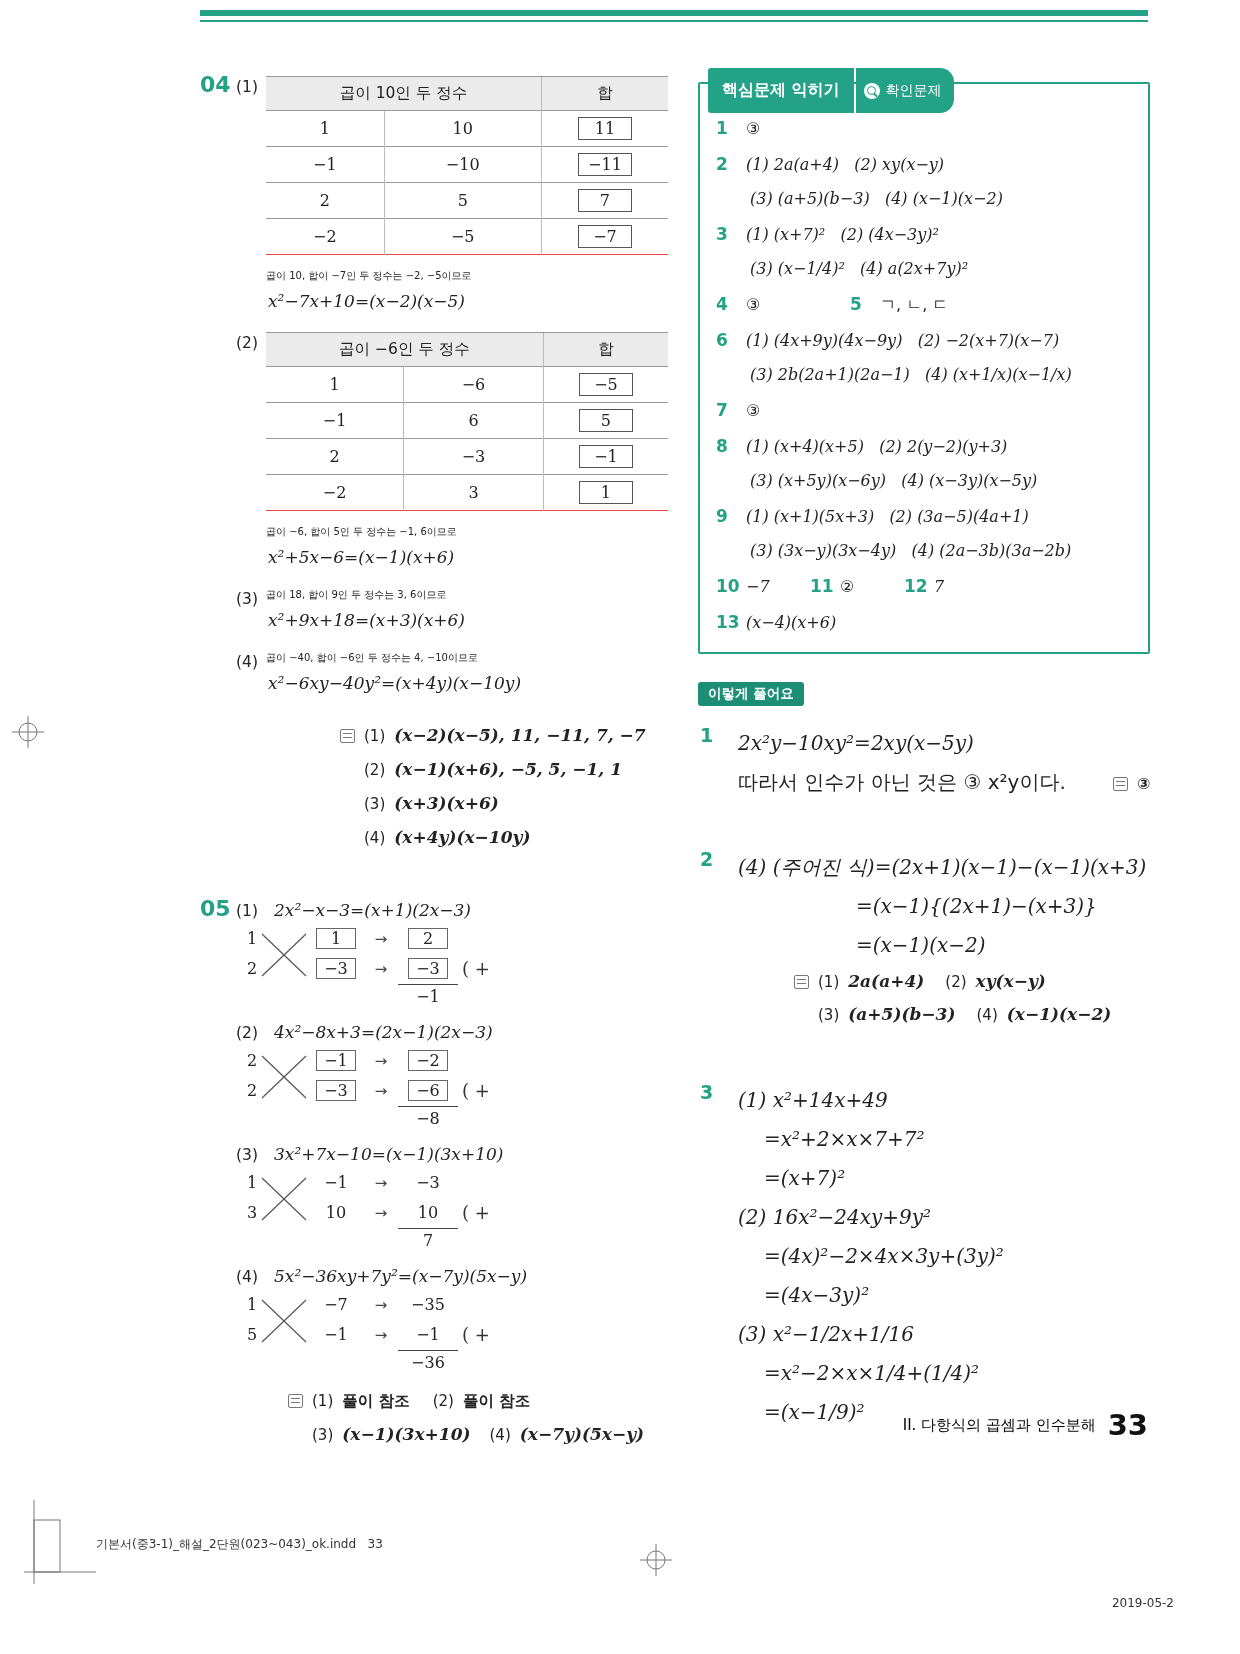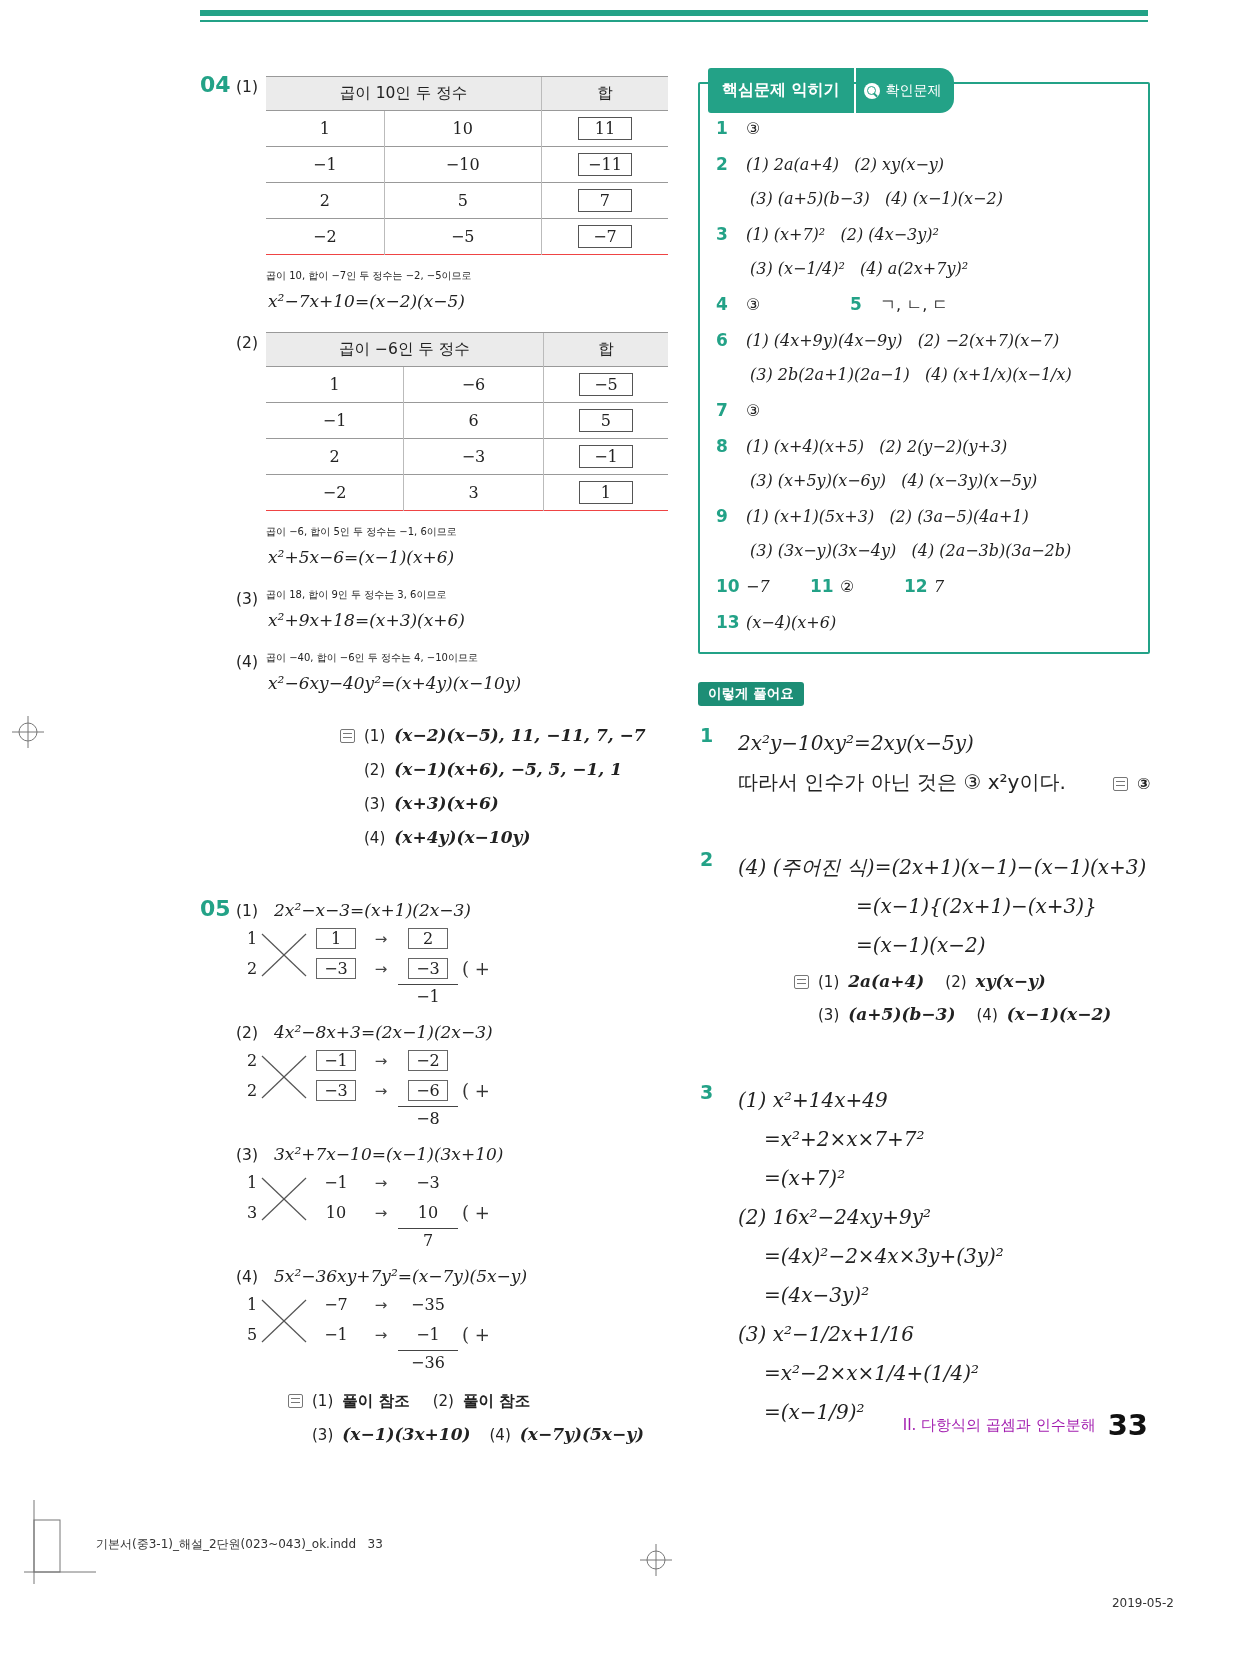--- a/index.html
+++ b/index.html
@@ -97,21 +97,21 @@
   .sol { position:relative; padding-left:40px; margin-top:18px; }
   .sol-num { position:absolute; left:2px; top:0; color:var(--teal); font-weight:bold; font-size:19px; }
   .sol-line { font-size:20px; line-height:1.95; white-space:pre-wrap; }
   .sol-line.ml118 { margin-left:118px; }
   .sol-line.ml26  { margin-left:26px; }
   .sol-flex { display:flex; justify-content:space-between; align-items:baseline; }
   .sol-ansrow { display:flex; gap:9px; align-items:baseline; margin-left:56px; line-height:1.95; }
 
   
   .footer { position:absolute; right:92px; top:1408px; display:flex; align-items:center; gap:12px; }
-  .footer-sec { font-size:15px; color:#a21caf; }
+  .footer-sec { font-size:15px; color:#000000; }
   .footer-page { font-size:29px; font-weight:bold; color:#111; }
 
   .printline { position:absolute; left:96px; top:1536px; font-size:12px; color:#333;text-align:center; }
   .printdate { position:absolute; right:66px; top:1596px; font-size:12px; color:#333; }
 
   .reg { position:absolute; }
   .reg circle, .reg line, .reg path, .reg rect { stroke:#777; stroke-width:1; fill:none; }
 </style>
 </head>
 <body>

